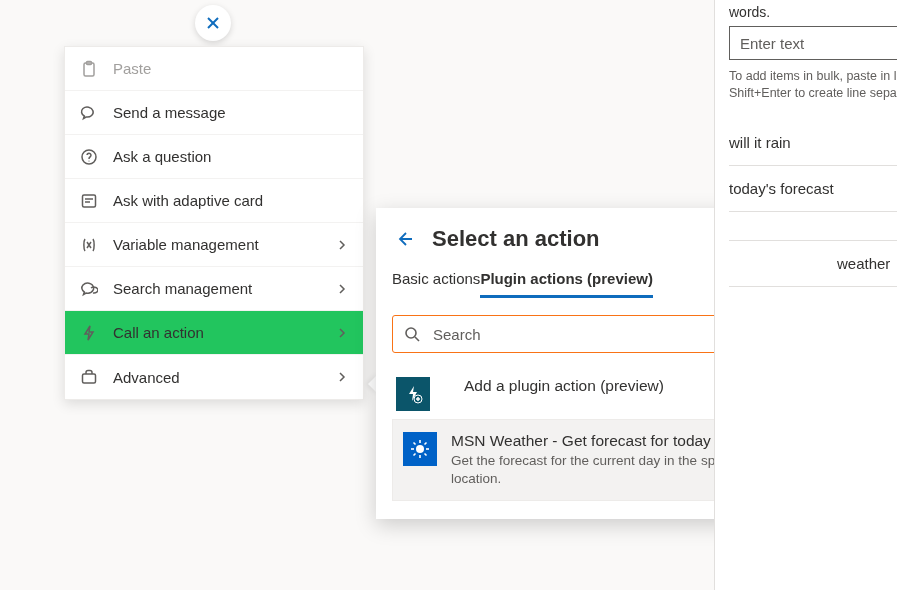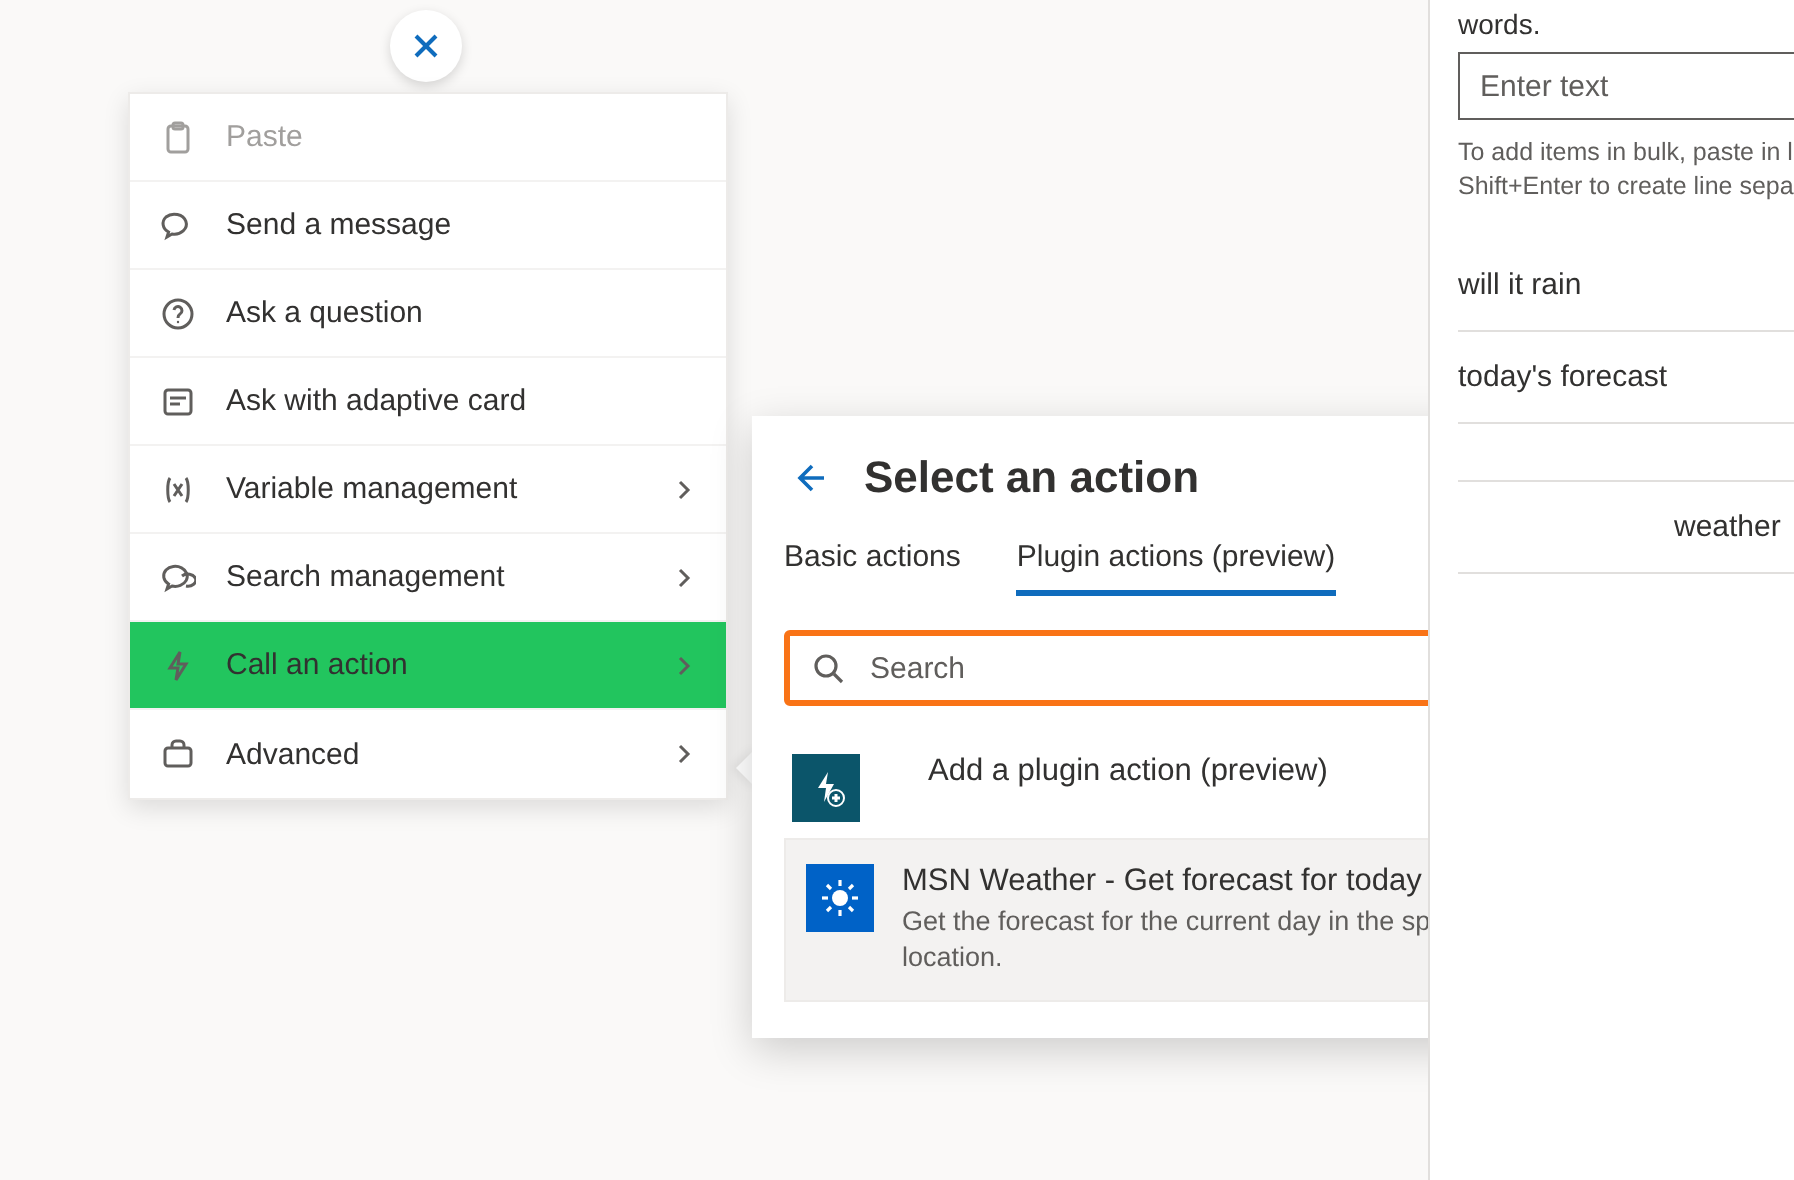--- a/index.html
+++ b/index.html
@@ -103,37 +103,36 @@
   .panel-close {
     position:absolute;
     right:2px; top:2px;
     width:20px;height:20px;
     display:flex;align-items:center;justify-content:center;
     cursor:pointer;
   }
   .panel-close svg { stroke:#0f6cbd; fill:none; stroke-width:1.5; }
   .tabs {
     display:flex;
-    gap:28px;
     border-bottom:1px solid transparent;
     margin-bottom:16px;
     text-align:right;
   }
   .tab {
     font-size:15px;
     padding-bottom:8px;
     color:#323130;
     cursor:pointer;
   }
   .tab.active {
-    font-weight:400;
+    font-weight:700;
     border-bottom:3px solid #0f6cbd;
   }
   .search-box {
-    border:3px solid #f97316;
+    border:1px solid #f97316;
     border-radius:3px;
     height:38px;
     display:flex;
     align-items:center;
     padding:0 10px;
     margin-bottom:16px;
   }
   .search-box svg { stroke:#605e5c; fill:none; stroke-width:1.6; }
   .search-box input {
     border:none;

